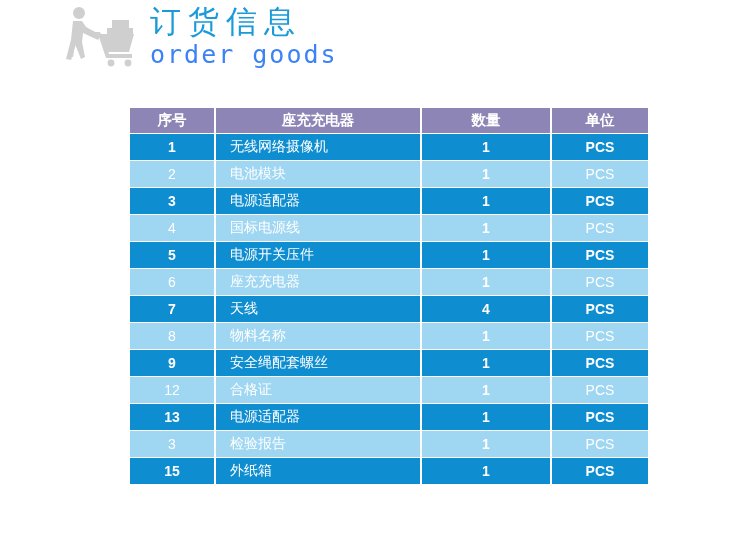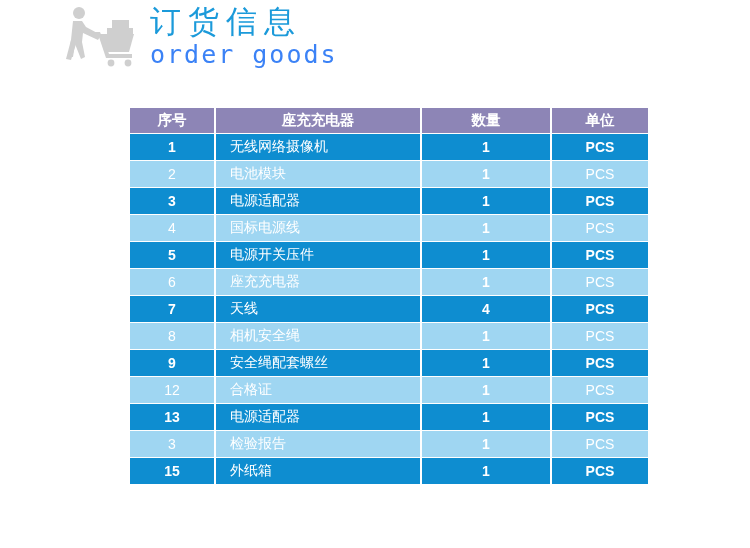--- a/index.html
+++ b/index.html
@@ -195,21 +195,21 @@
         <td class="cell-unit">PCS</td>
       </tr>
       <tr class="row-odd">
         <td class="cell-idx">7</td>
         <td class="cell-name">天线</td>
         <td class="cell-qty">4</td>
         <td class="cell-unit">PCS</td>
       </tr>
       <tr class="row-even">
         <td class="cell-idx">8</td>
-        <td class="cell-name">相机安全绳</td>
+        <td class="cell-name">物料名称</td>
         <td class="cell-qty">1</td>
         <td class="cell-unit">PCS</td>
       </tr>
       <tr class="row-odd">
         <td class="cell-idx">9</td>
         <td class="cell-name">安全绳配套螺丝</td>
         <td class="cell-qty">1</td>
         <td class="cell-unit">PCS</td>
       </tr>
       <tr class="row-even">

